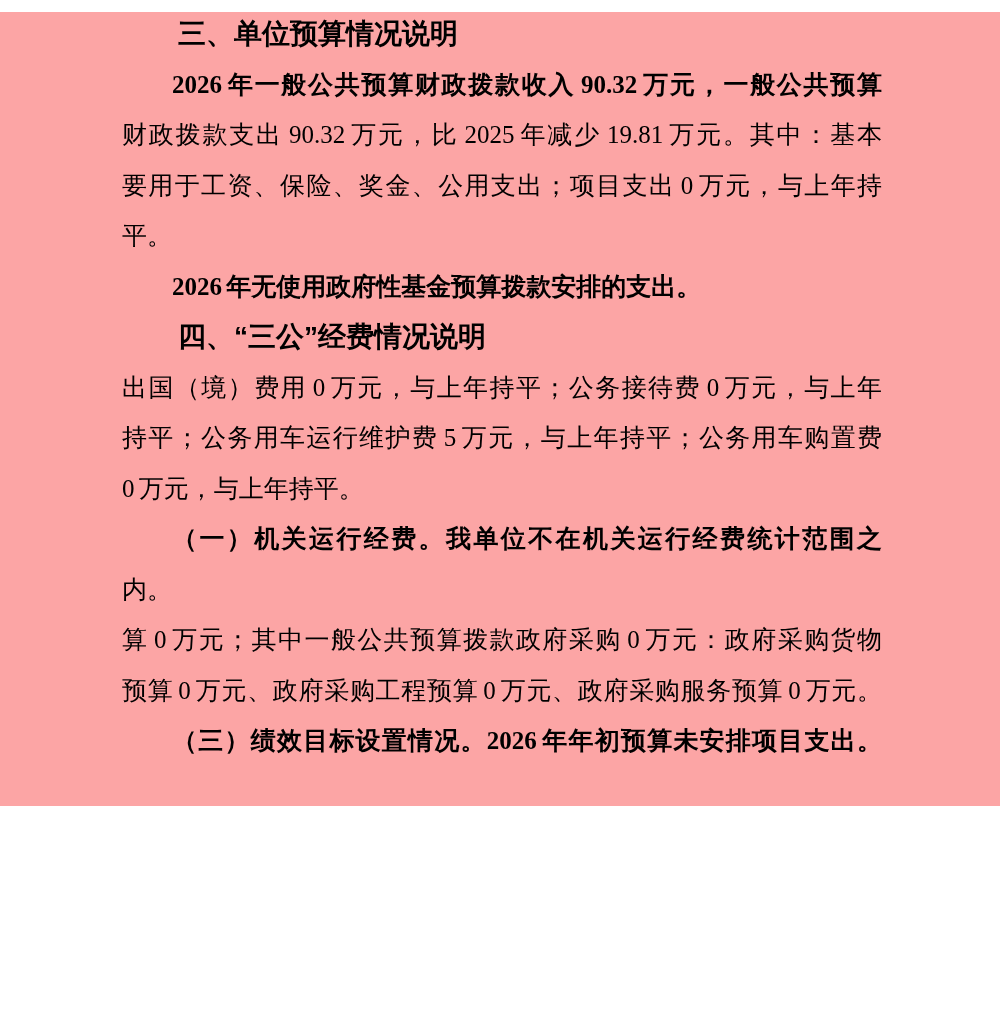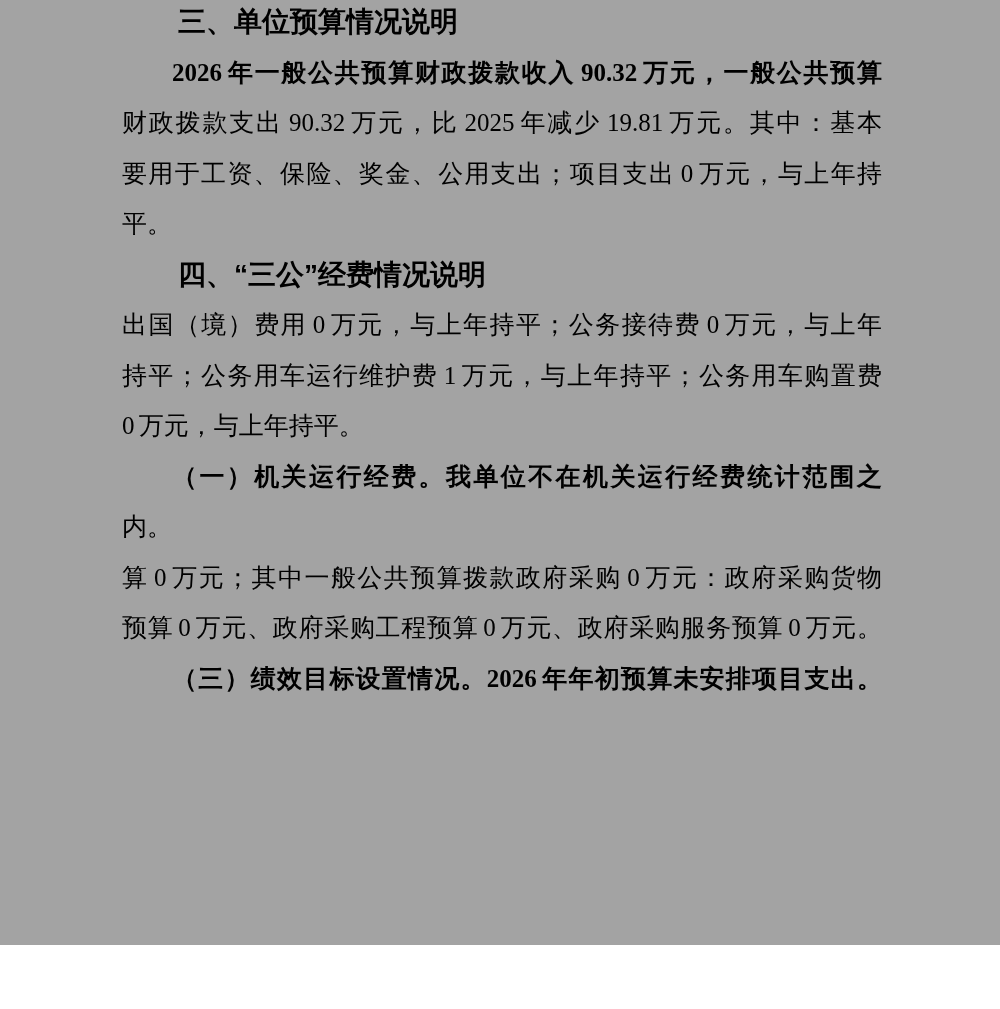--- a/index.html
+++ b/index.html
@@ -3,23 +3,24 @@
 <meta charset="utf-8">
 <style>
   html, body {
     margin: 0;
     padding: 0;
     background: #ffffff;
   }
   .page {
     position: relative;
     width: 1000px;
-    height: 945px;
-    background: #a3a3a3;
+    height: 794px;
+    background: #fca5a5;
     overflow: hidden;
+    margin-top: 12px;
   }
   .text-block {
     position: absolute;
     left: 122px;
     top: -3px;
     width: 760px;
     color: #000000;
     font-family: "Liberation Serif", "DejaVu Serif", serif;
     font-size: 25px;
     line-height: 50.5px;
@@ -46,23 +47,24 @@
 </head>
 <body>
 
 <div class="page">
   <div class="text-block">
       <div class="line heading indent">三、单位预算情况说明</div>
       <div class="line body indent justify">2026 年一般公共预算财政拨款收入 90.32 万元，一般公共预算</div>
       <div class="line body justify">财政拨款支出 90.32 万元，比 2025 年减少 19.81 万元。其中：基本</div>
       <div class="line body justify">要用于工资、保险、奖金、公用支出；项目支出 0 万元，与上年持</div>
       <div class="line body">平。</div>
+      <div class="line body indent">2026 年无使用政府性基金预算拨款安排的支出。</div>
       <div class="line heading indent">四、“三公”经费情况说明</div>
       <div class="line body justify">出国（境）费用 0 万元，与上年持平；公务接待费 0 万元，与上年</div>
-      <div class="line body justify">持平；公务用车运行维护费 1 万元，与上年持平；公务用车购置费</div>
+      <div class="line body justify">持平；公务用车运行维护费 5 万元，与上年持平；公务用车购置费</div>
       <div class="line body">0 万元，与上年持平。</div>
       <div class="line body indent justify">（一）机关运行经费。我单位不在机关运行经费统计范围之</div>
       <div class="line body">内。</div>
       <div class="line body justify">算 0 万元；其中一般公共预算拨款政府采购 0 万元：政府采购货物</div>
       <div class="line body justify">预算 0 万元、政府采购工程预算 0 万元、政府采购服务预算 0 万元。</div>
       <div class="line body indent justify">（三）绩效目标设置情况。2026 年年初预算未安排项目支出。</div>
     </div>
 </div>
 
 </body></html>

